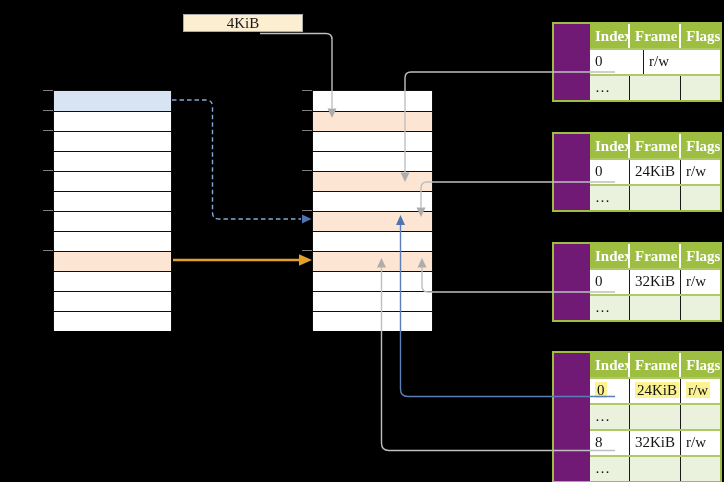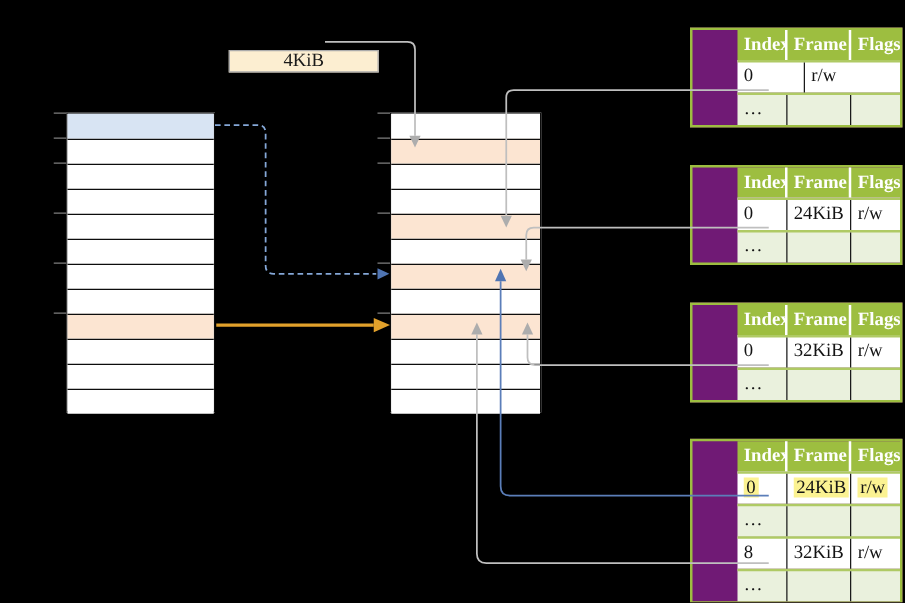--- a/index.html
+++ b/index.html
@@ -2,21 +2,21 @@
 <html style="--blue_row: #D8E4F3; --peach_row: #FCE5D2; --box_fill: #FCEED1; --box_border: #ABABAB; --table_green: #9DBE40; --table_sep: #AFCA64; --table_shade: #EAF1DD; --highlight: #FBF292; --gray: #BFBFBF; --gray_head: #ADADAD; --blue: #5B7EB9; --blue_head: #4F74B2; --blue_dash: #85A8D8; --orange: #E2A12B; --tick: #7F7F7F;"><head>
 <meta charset="utf-8">
 <style>
   html,body{margin:0;padding:0;background:#000;}
   #canvas{
     position:relative;width:724px;height:482px;overflow:hidden;background:#000;
     font-family:"Liberation Serif","DejaVu Serif",serif;
   }
   
   .size-box{
-    position:absolute;left:183px;top:40px;width:120px;height:18px;
+    position:absolute;left:183px;top:14px;width:120px;height:18px;
     background:var(--box_fill);border:1px solid var(--box_border);
     box-sizing:border-box;display:flex;align-items:center;justify-content:center;
     font-size:15px;color:#1a1a1a;line-height:16px;
   }
   
   .mem-col{
     position:absolute;background:#fff;border:1px solid #0d0d0d;box-sizing:border-box;
   }
   .mrow{height:20px;box-sizing:border-box;background:#fff;}
   .mrow + .mrow{border-top:1px solid #0d0d0d;}

